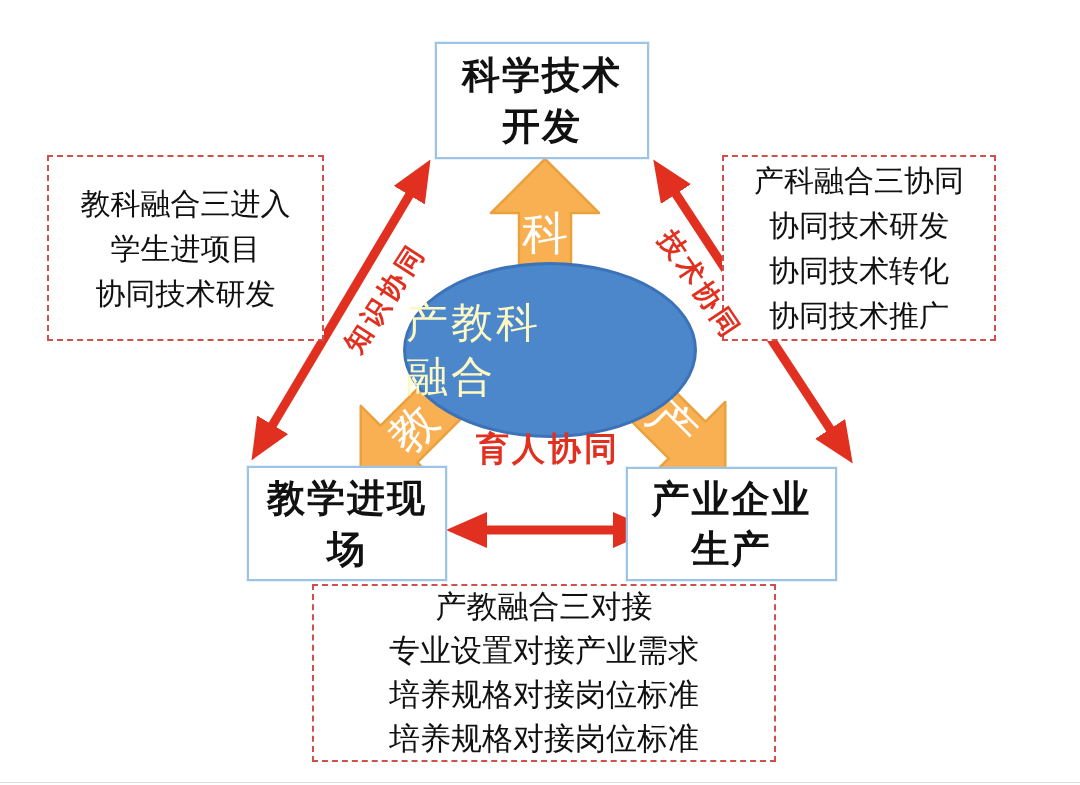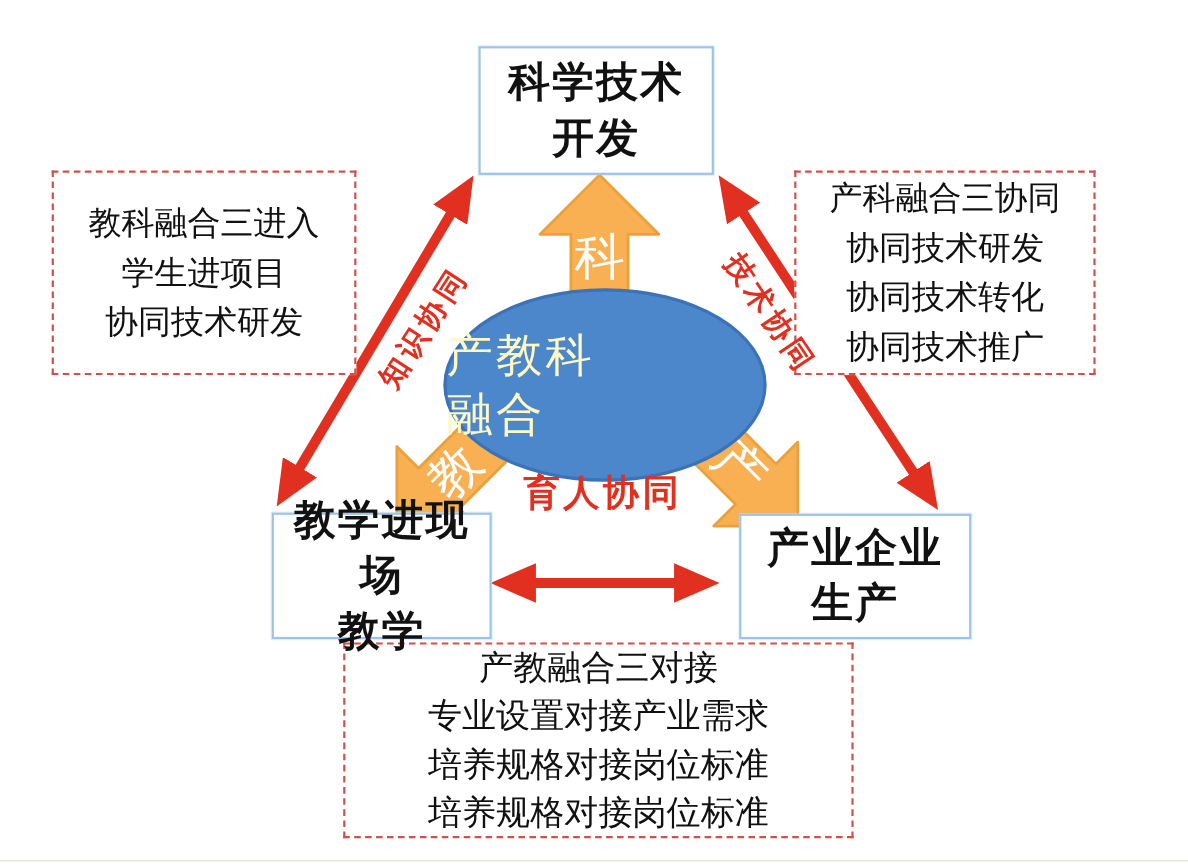--- a/index.html
+++ b/index.html
@@ -18,21 +18,21 @@
     border:2px solid #9dc3e6;
     display:flex;flex-direction:column;
     align-items:center;justify-content:center;
     font-size:38px;font-weight:600;line-height:1.32;
     letter-spacing:2px;text-align:center;
     z-index:5;
     box-shadow:0 0 0 1px rgba(157,195,230,.25);
   }
   #node-science{left:435px;top:42px;width:210px;height:113px;}
   #node-education{left:247px;top:466px;width:196px;height:111px;}
-  #node-industry{left:672px;top:467px;width:207px;height:110px;}
+  #node-industry{left:626px;top:467px;width:207px;height:110px;}
 
   
   .callout{
     position:absolute;
     border:2px dashed #d0514b;
     background:#ffffff;
     display:flex;flex-direction:column;
     align-items:center;justify-content:center;
     font-size:30px;line-height:1.5;text-align:center;
     z-index:4;
@@ -130,21 +130,20 @@
     <line x1="480" y1="530" x2="620" y2="530" stroke="#e1301f" stroke-width="9" marker-start="url(#ah-start)" marker-end="url(#ah-end)"></line>
   </svg>
 
   <div class="node" id="node-science">
     <div>科学技术</div>
     <div>开发</div>
   </div>
 
   <div class="node" id="node-education">
     <div>教学进现场</div>
-    <div>教学</div>
   </div>
 
   <div class="node" id="node-industry">
     <div>产业企业</div>
     <div>生产</div>
   </div>
 
   <div class="edge-label" id="label-knowledge">知识协同</div>
   <div class="edge-label" id="label-technology">技术协同</div>
   <div class="edge-label" id="label-nurture">育人协同</div>

